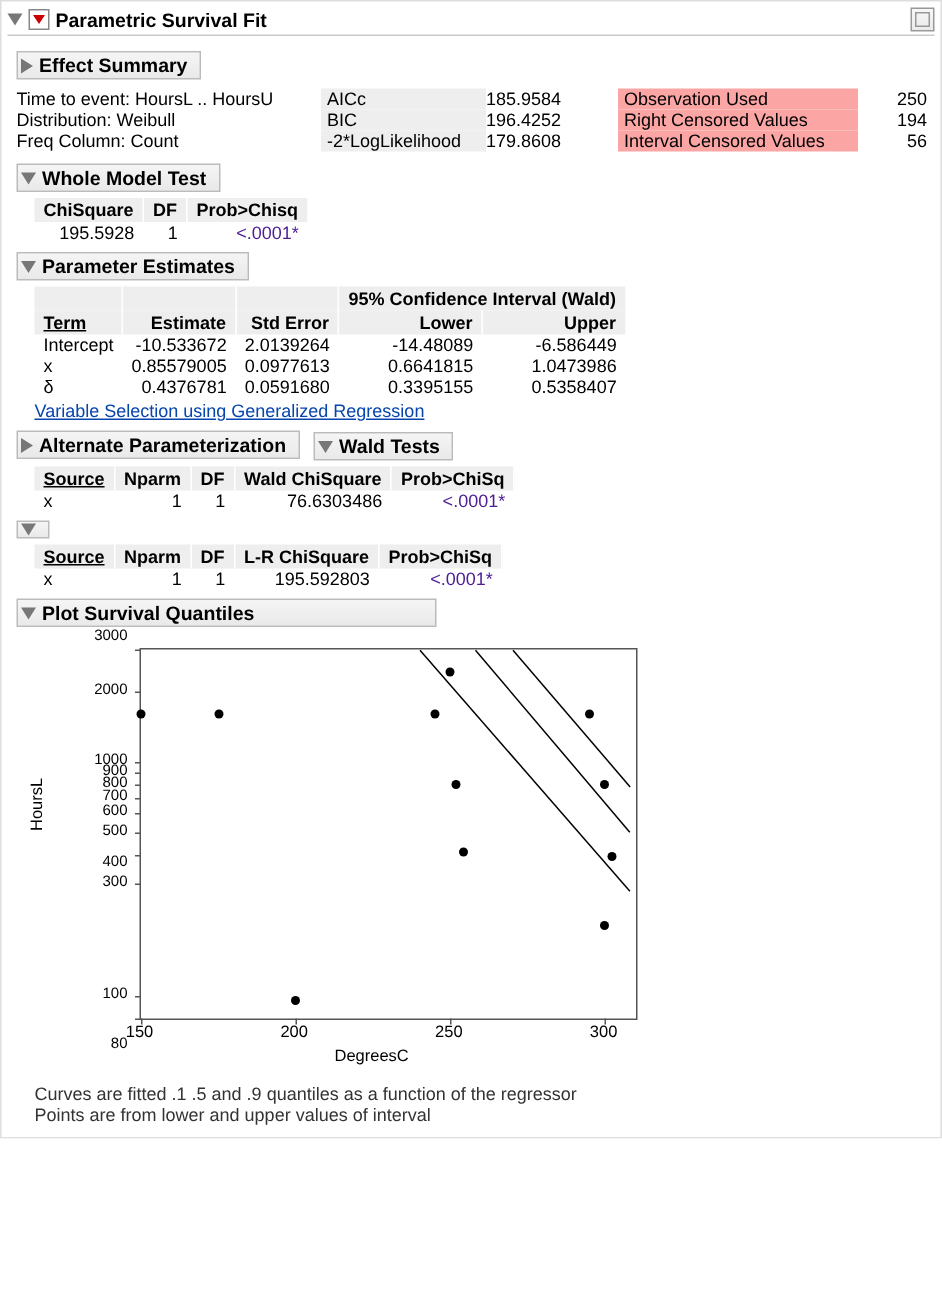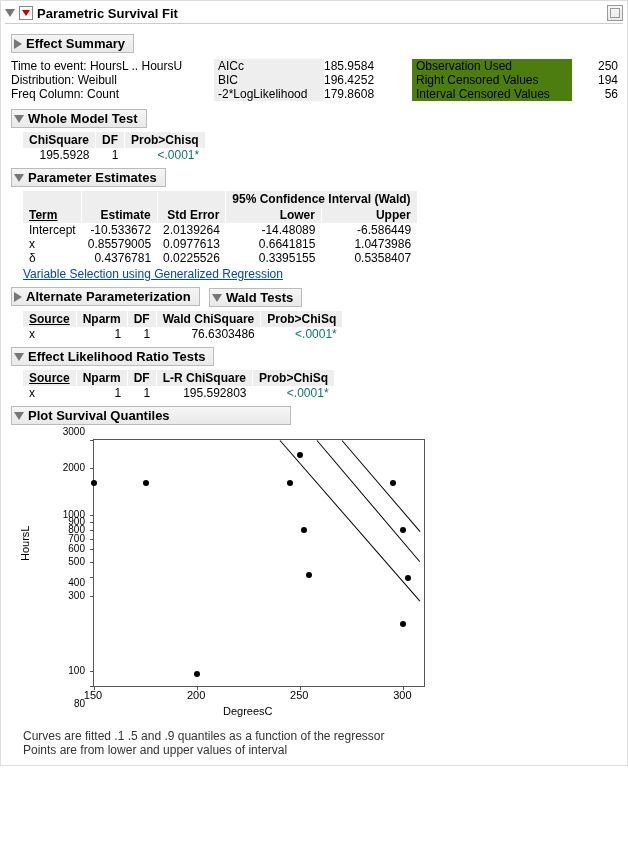--- a/index.html
+++ b/index.html
@@ -99,42 +99,42 @@
   }
   .meta-col2 .lbl {
     background: #eee;
     padding: 0 4px;
   }
   .meta-col2 .val { text-align: left; padding-left: 0; }
   .meta-col3 {
     display: grid;
     grid-template-columns: 160px 46px;
   }
-  .meta-col3 .lbl { background: #4d7c0f; padding: 0 4px; }
+  .meta-col3 .lbl { background: #fca5a5; padding: 0 4px; }
   .meta-col3 .val { text-align: right; }
 
   table.data {
     border-collapse: collapse;
     font-size: 12px;
     margin-top: 2px;
   }
   table.data th {
     background: #eee;
     font-weight: bold;
     padding: 1px 6px;
     text-align: right;
     border-right: 1px solid #fff;
   }
   table.data th.left { text-align: left; text-decoration: underline; }
   table.data td {
     padding: 0 6px;
     text-align: right;
   }
   table.data td.left { text-align: left; }
-  .sig { color: #0f766e; }
+  .sig { color: #4c1d95; }
 
   .link {
     color: #0645ad;
     text-decoration: underline;
     font-size: 12px;
     display: inline-block;
     margin-top: 2px;
   }
 
   
@@ -293,21 +293,21 @@
       <tr>
         <td class="left">x</td>
         <td>0.85579005</td>
         <td>0.0977613</td>
         <td>0.6641815</td>
         <td>1.0473986</td>
       </tr>
       <tr>
         <td class="left">δ</td>
         <td>0.4376781</td>
-        <td>0.0225526</td>
+        <td>0.0591680</td>
         <td>0.3395155</td>
         <td>0.5358407</td>
       </tr>
     </tbody>
       </table>
     <a class="link">Variable Selection using Generalized Regression</a>
   </div>
 
   
   <div class="section-header">
@@ -337,21 +337,20 @@
         <td>76.6303486</td>
         <td class="sig">&lt;.0001*</td>
       </tr>
     </tbody>
       </table>
   </div>
 
   
   <div class="section-header">
     <span class="tri tri-down"></span>
-    <span>Effect Likelihood Ratio Tests</span>
   </div>
   <div class="section-body">
     <table class="data">
       <tbody>
           <tr>
         <th class="left">Source</th>
         <th>Nparm</th>
         <th>DF</th>
         <th style="white-space:pre-line;text-align:right">L-R ChiSquare</th>
         <th>Prob&gt;ChiSq</th>

